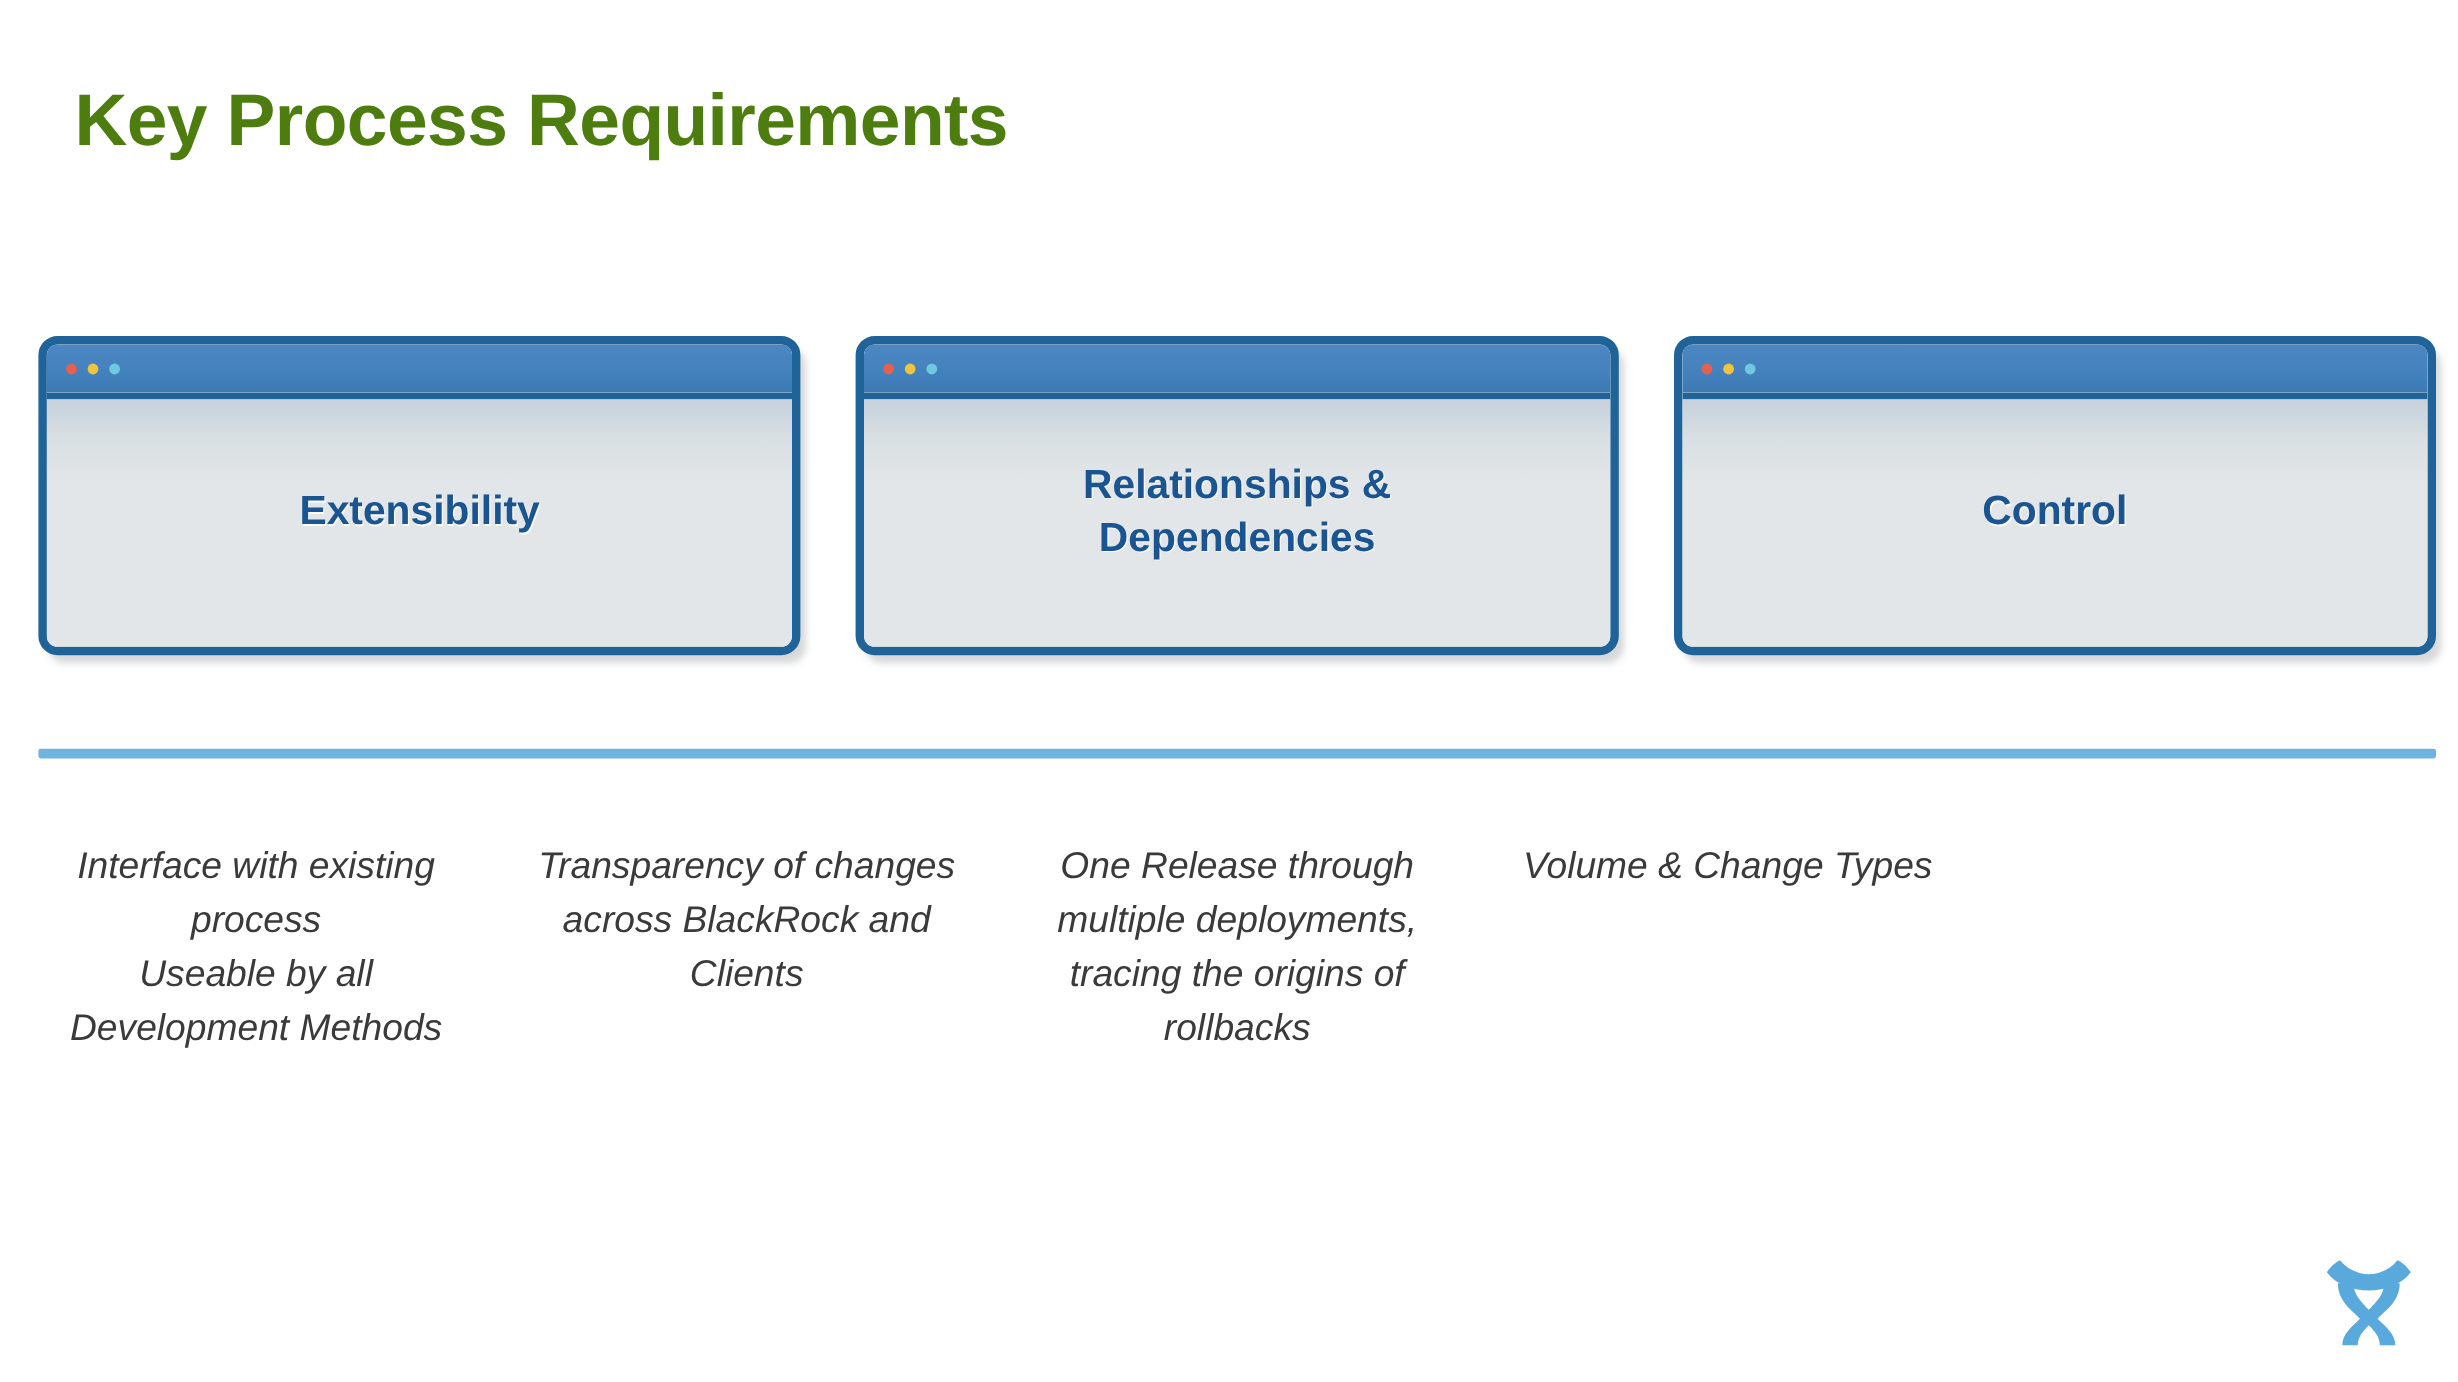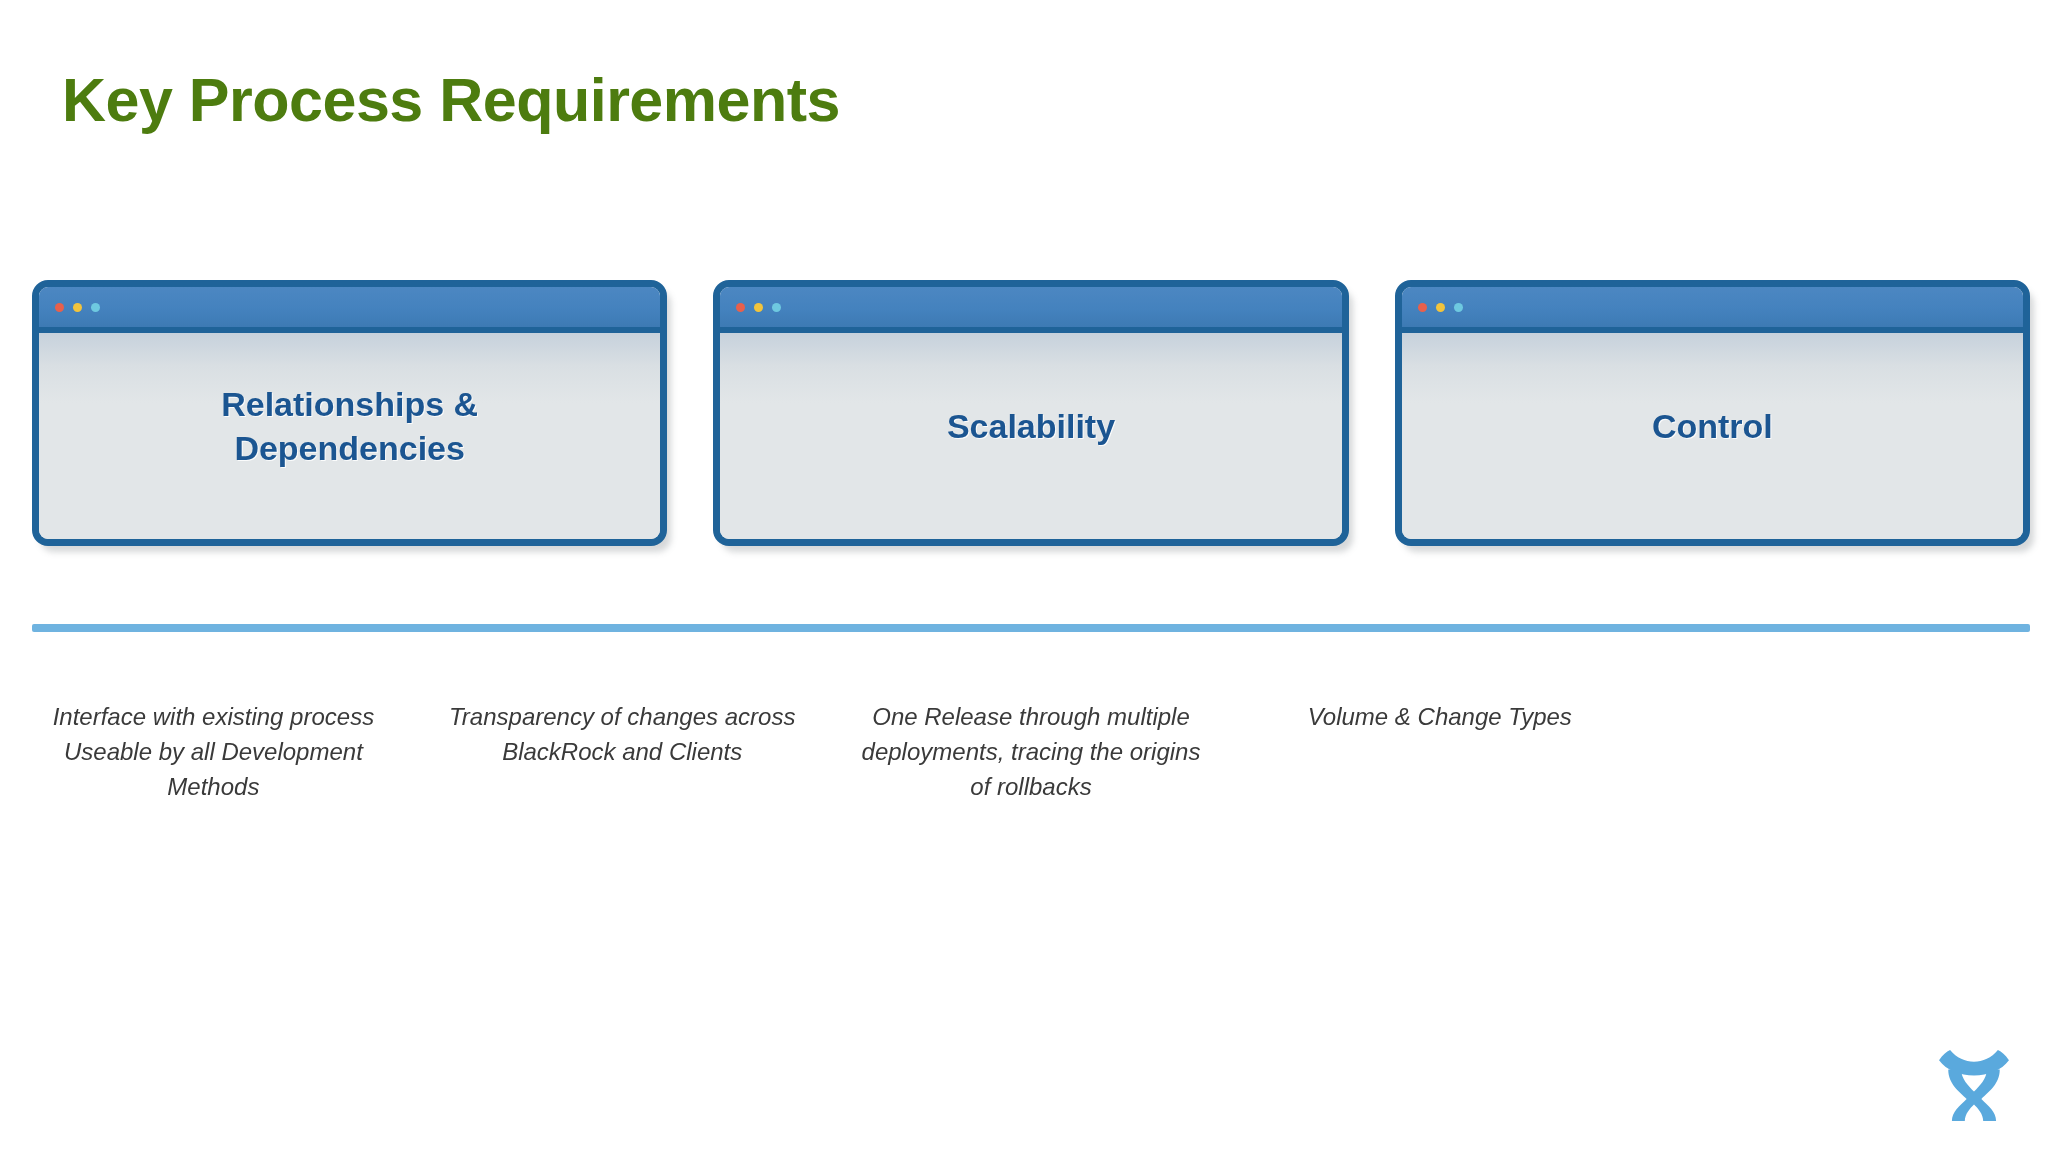--- a/index.html
+++ b/index.html
@@ -120,21 +120,21 @@
     display: flex;
     gap: 46px;
   }
   .caption-col {
     flex: 1 1 0;
     display: flex;
     flex-direction: column;
     align-items: center;
   }
   .caption-block {
-    font-size: 24px;
+    font-size: 31px;
     font-style: italic;
     color: #3a3a3a;
     text-align: center;
     line-height: 1.45;
     width: 100%;
   }
   .caption-block + .caption-block {
   }
 
   
@@ -145,48 +145,48 @@
     width: 92px;
     height: 92px;
   }
 </style>
 </head>
 <body>
 
 <div class="slide-title">Key Process Requirements</div>
 
 <div class="cards-row">
-
 
   <div class="card">
     <div class="card-titlebar">
       <div class="dots">
         <span class="dot dot-red"></span>
         <span class="dot dot-yellow"></span>
         <span class="dot dot-cyan"></span>
       </div>
     </div>
     <div class="card-body">
-      <div class="card-heading">Relationships &amp;<br>Dependencies</div>
-    </div>
-  </div>
-
+      <div class="card-heading">Extensibility</div>
+    </div>
+  </div>
 
   <div class="card">
     <div class="card-titlebar">
       <div class="dots">
         <span class="dot dot-red"></span>
         <span class="dot dot-yellow"></span>
         <span class="dot dot-cyan"></span>
       </div>
     </div>
     <div class="card-body">
-      <div class="card-heading">Scalability</div>
-    </div>
-  </div>
+      <div class="card-heading">Relationships &amp;<br>Dependencies</div>
+    </div>
+  </div>
+
+
 
   <div class="card">
     <div class="card-titlebar">
       <div class="dots">
         <span class="dot dot-red"></span>
         <span class="dot dot-yellow"></span>
         <span class="dot dot-cyan"></span>
       </div>
     </div>
     <div class="card-body">

